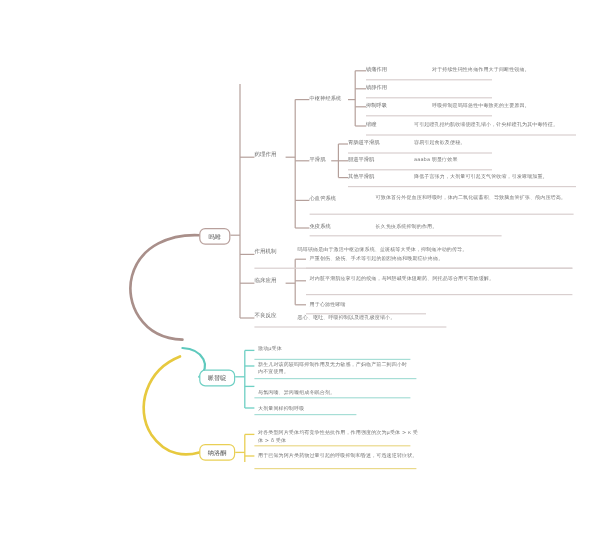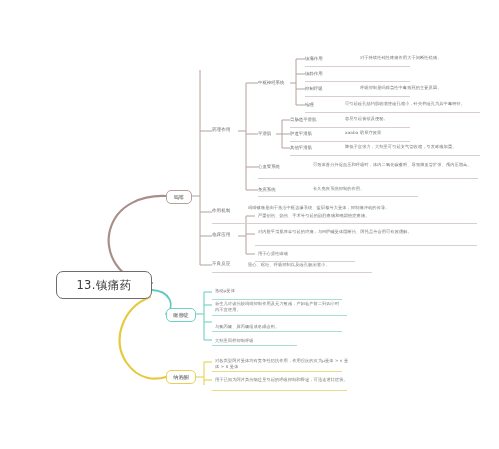--- a/index.html
+++ b/index.html
@@ -122,23 +122,20 @@
   <div class="rule" style="left:255px;top:245px;width:222px;"></div>
   <div class="rule" style="left:255px;top:261px;width:100px;"></div>
   <div class="rule" style="left:212px;top:272px;width:160px;"></div>
   <div class="rule teal" style="left:212px;top:299px;width:130px;"></div>
   <div class="rule teal" style="left:212px;top:315px;width:135px;"></div>
   <div class="rule teal" style="left:212px;top:331px;width:130px;"></div>
   <div class="rule teal" style="left:212px;top:345px;width:85px;"></div>
   <div class="rule gold" style="left:212px;top:371px;width:130px;"></div>
   <div class="rule gold" style="left:212px;top:390px;width:135px;"></div>
 
-  <div class="node root">
-    <span>13.镇痛药</span>
-  </div>
 
   <div class="node l1 morphine">
     <span>吗啡</span>
   </div>
 
   <div class="node l2" style="left:212px;top:127px;">药理作用</div>
   <div class="node l2" style="left:212px;top:208px;">作用机制</div>
   <div class="node l2" style="left:212px;top:232px;">临床应用</div>
   <div class="node l2" style="left:212px;top:261px;">不良反应</div>
 

